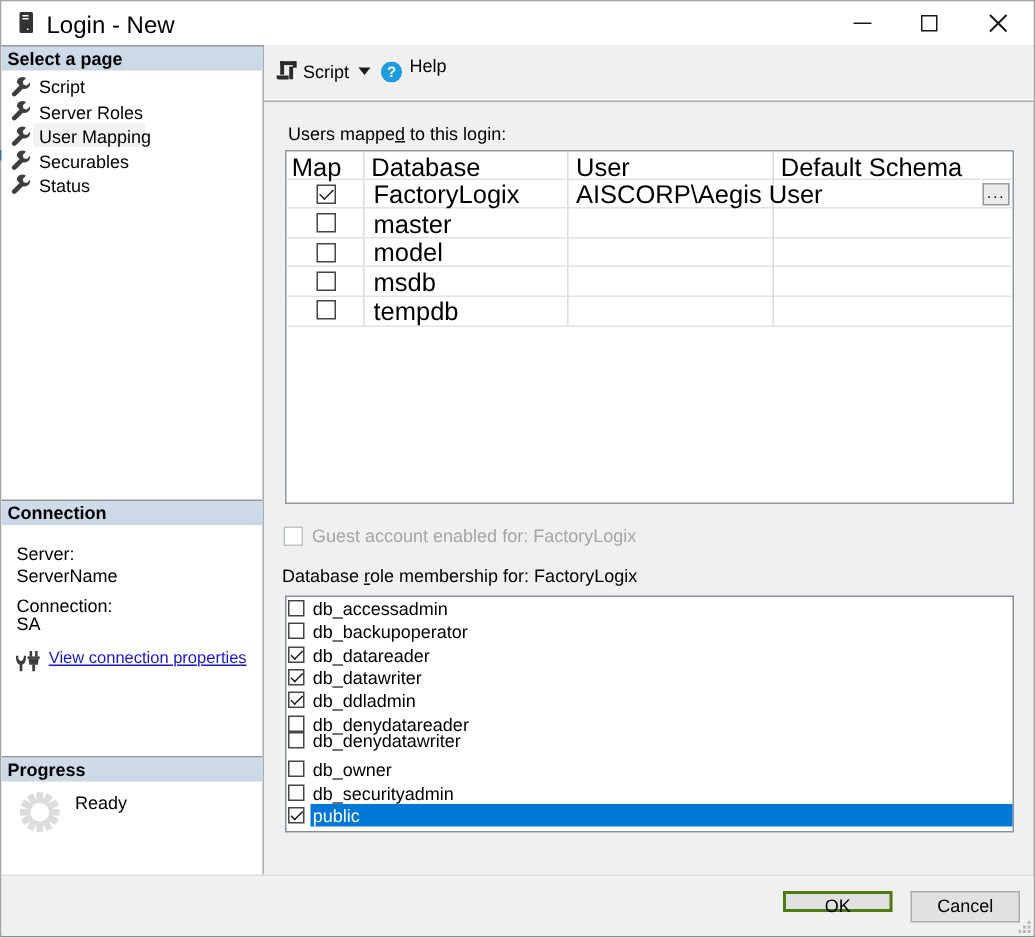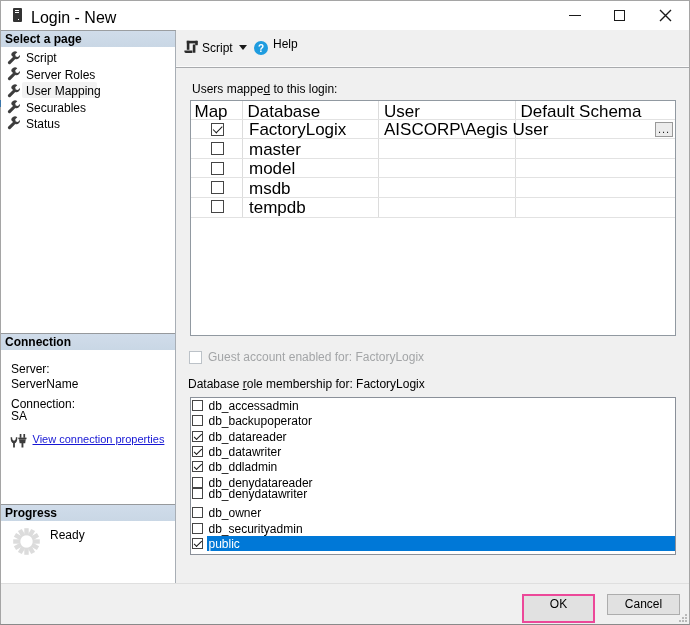--- a/index.html
+++ b/index.html
@@ -247,21 +247,21 @@
 <div class="lrow" style="top:536px">
     <div class="abs" style="left:15.5px;top:0;width:468.5px;height:15px;background:#0078d7"></div>
     <div class="lcb">
       <div class="lchk"></div>
     </div>
     <div class="ltext" style="color:#fff">public</div>
   </div>
 
 <div class="abs" style="left:1px;top:583px;width:688px;height:1px;background:#dfdfdf"></div>
 <div class="abs" style="left:1px;top:584px;width:688px;height:40px;background:#f0f0f0"></div>
-<div class="abs" style="left:522px;top:594px;width:73px;height:29px;background:#e1e1e1;border:2px solid #ec4899;text-align:center;line-height:17px">OK</div>
+<div class="abs" style="left:522px;top:594px;width:73px;height:14px;background:#e1e1e1;border:2px solid #4d7c0f;text-align:center;line-height:17px">OK</div>
 <div class="abs" style="left:607px;top:594px;width:73px;height:21px;background:#e1e1e1;border:1px solid #adadad;text-align:center;line-height:19px">Cancel</div>
 
 <div class="abs" style="left:685px;top:614px;width:2px;height:2px;background:#b9b9b9"></div>
 <div class="abs" style="left:682px;top:617px;width:2px;height:2px;background:#b9b9b9"></div>
 <div class="abs" style="left:685px;top:617px;width:2px;height:2px;background:#b9b9b9"></div>
 <div class="abs" style="left:679px;top:620px;width:2px;height:2px;background:#b9b9b9"></div>
 <div class="abs" style="left:682px;top:620px;width:2px;height:2px;background:#b9b9b9"></div>
 <div class="abs" style="left:685px;top:620px;width:2px;height:2px;background:#b9b9b9"></div>
 
 </body></html>

